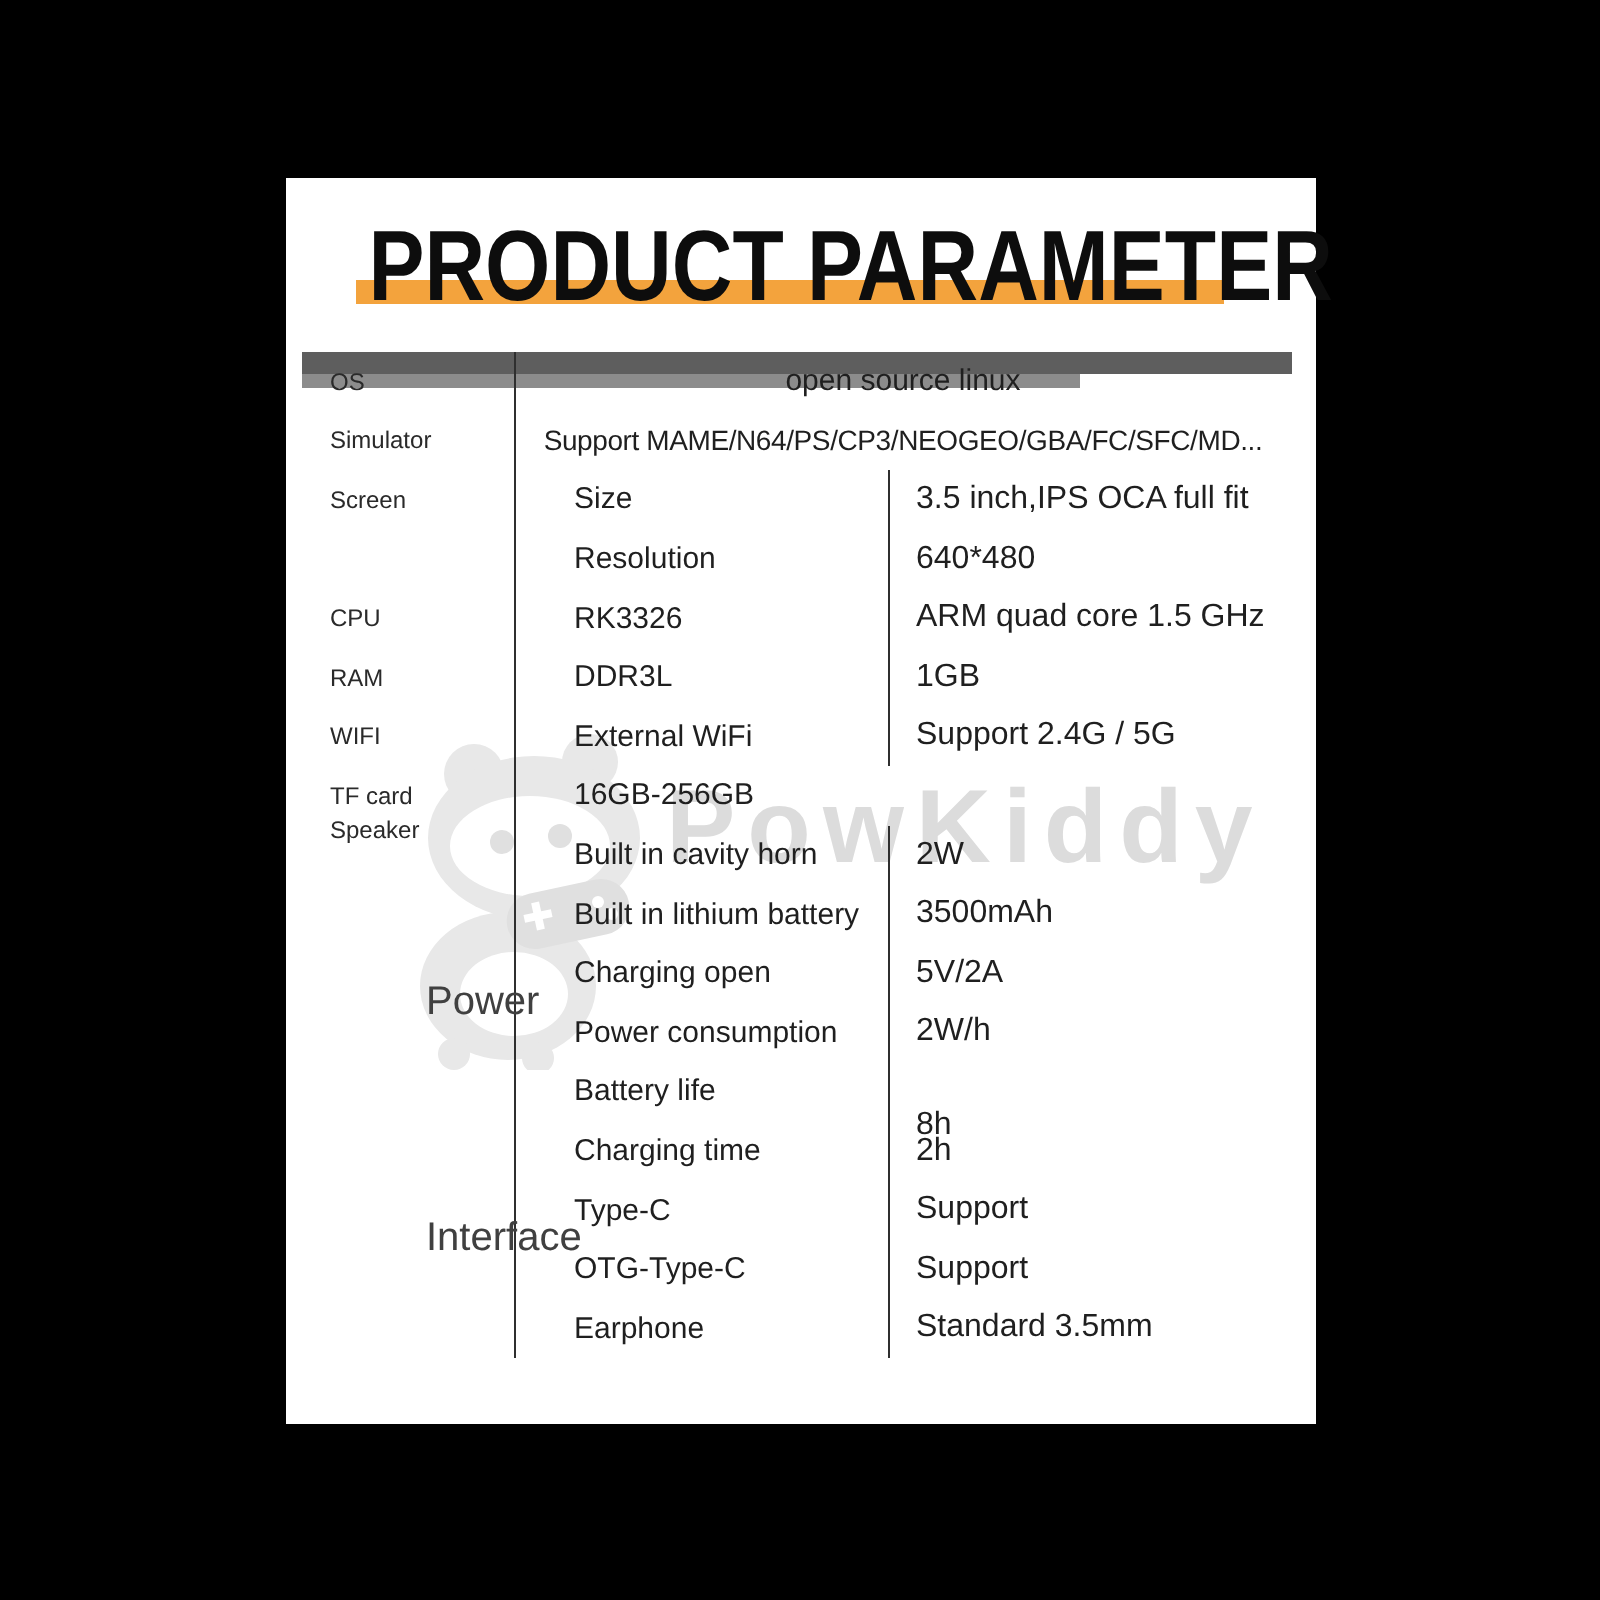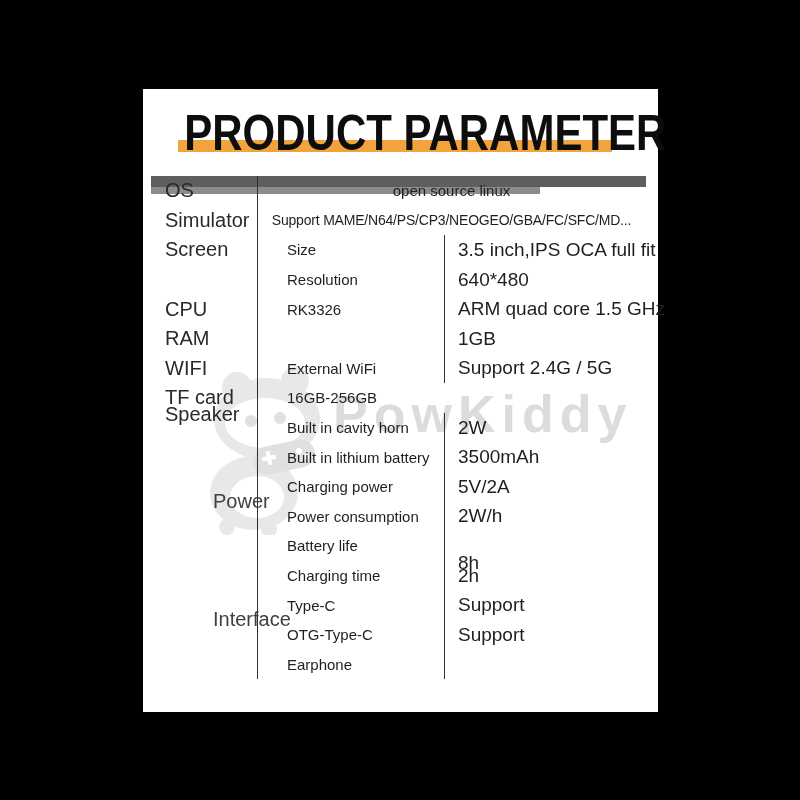--- a/index.html
+++ b/index.html
@@ -19,24 +19,24 @@
            font-weight:bold;letter-spacing:6px;color:#dcdcdc;white-space:nowrap;}
   .wm-logo{position:absolute;left:64px;top:278px;}
 
   
   .spec-table{position:absolute;left:8px;top:87px;width:495px;height:504px;z-index:2;}
   .hline,.vline{position:absolute;background:#5a5a5a;}
   .hl{left:0;width:495px;height:1px;background:#5e5e5e;}
   .hp{left:106px;width:389px;height:1px;background:#8c8c8c;}
   .vline{width:1px;background:#2f2f2f;}
   .cell{position:absolute;display:flex;align-items:center;color:#1f1f1f;white-space:nowrap;}
-  .cl{left:14px;height:29.6px;font-size:20px;color:#2a2a2a;}
+  .cl{left:14px;height:29.6px;font-size:12px;color:#2a2a2a;}
   .clg{left:14px;font-size:20px;color:#404040;margin-left:48px;}
   .c2{left:136px;width:168px;height:29.6px;font-size:15px;}
-  .c3{left:307px;width:184px;height:29.6px;font-size:19px;}
+  .c3{left:307px;width:184px;height:29.6px;font-size:16px;}
   .cm{left:106px;width:389px;height:29.6px;font-size:15px;justify-content:center;}
   .cm-small{font-size:14px;letter-spacing:-0.2px;}
 </style>
 </head>
 <body>
 
 <div class="stage">
   <div class="panel">
 
     <div class="watermark">
@@ -108,40 +108,42 @@
       <div class="cell clg" style="top:266.4px;height:118.4px">Power</div>
       <div class="cell clg" style="top:384.8px;height:118.4px">Interface</div>
 
       <div class="cell cm" style="top:0">open source linux</div>
       <div class="cell cm cm-small" style="top:29.6px">Support MAME/N64/PS/CP3/NEOGEO/GBA/FC/SFC/MD...</div>
       <div class="cell c2" style="top:207.2px;width:355px">16GB-256GB</div>
 
       <div class="cell c2" style="top:59.2px">Size</div>
       <div class="cell c2" style="top:88.8px">Resolution</div>
       <div class="cell c2" style="top:118.4px">RK3326</div>
+      <div class="cell c2" style="top:148px">DDR3L</div>
       <div class="cell c2" style="top:177.6px">External WiFi</div>
       <div class="cell c2" style="top:236.8px">Built in cavity horn</div>
       <div class="cell c2" style="top:266.4px">Built in lithium battery</div>
-      <div class="cell c2" style="top:296px">Charging power</div>
+      <div class="cell c2" style="top:296px">Charging open</div>
       <div class="cell c2" style="top:325.6px">Power consumption</div>
       <div class="cell c2" style="top:384.8px">Charging time</div>
       <div class="cell c2" style="top:355.2px">Battery life</div>
       <div class="cell c2" style="top:414.4px">Type-C</div>
       <div class="cell c2" style="top:444px">OTG-Type-C</div>
       <div class="cell c2" style="top:473.6px">Earphone</div>
 
       <div class="cell c3" style="top:59.2px">3.5 inch,IPS OCA full fit</div>
       <div class="cell c3" style="top:88.8px">640*480</div>
       <div class="cell c3" style="top:118.4px">ARM quad core 1.5 GHz</div>
       <div class="cell c3" style="top:148px">1GB</div>
       <div class="cell c3" style="top:177.6px">Support 2.4G / 5G</div>
       <div class="cell c3" style="top:236.8px">2W</div>
       <div class="cell c3" style="top:266.4px">3500mAh</div>
       <div class="cell c3" style="top:296px">5V/2A</div>
       <div class="cell c3" style="top:325.6px">2W/h</div>
       <div class="cell c3" style="top:372px">8h</div>
       <div class="cell c3" style="top:384.8px">2h</div>
       <div class="cell c3" style="top:414.4px">Support</div>
       <div class="cell c3" style="top:444px">Support</div>
+      <div class="cell c3" style="top:473.6px">Standard 3.5mm</div>
     </div>
 
   </div>
 </div>
 
 </body></html>

